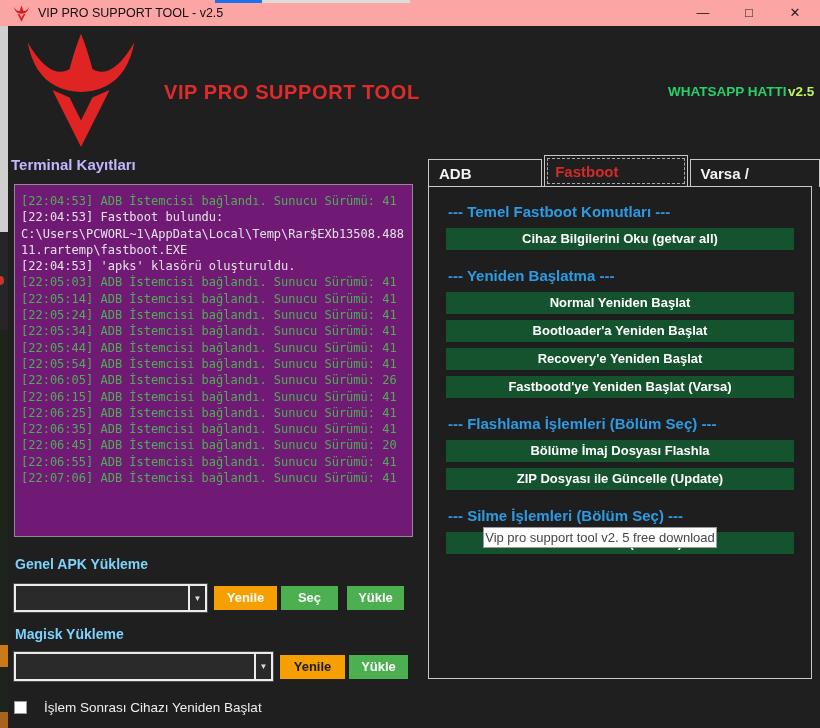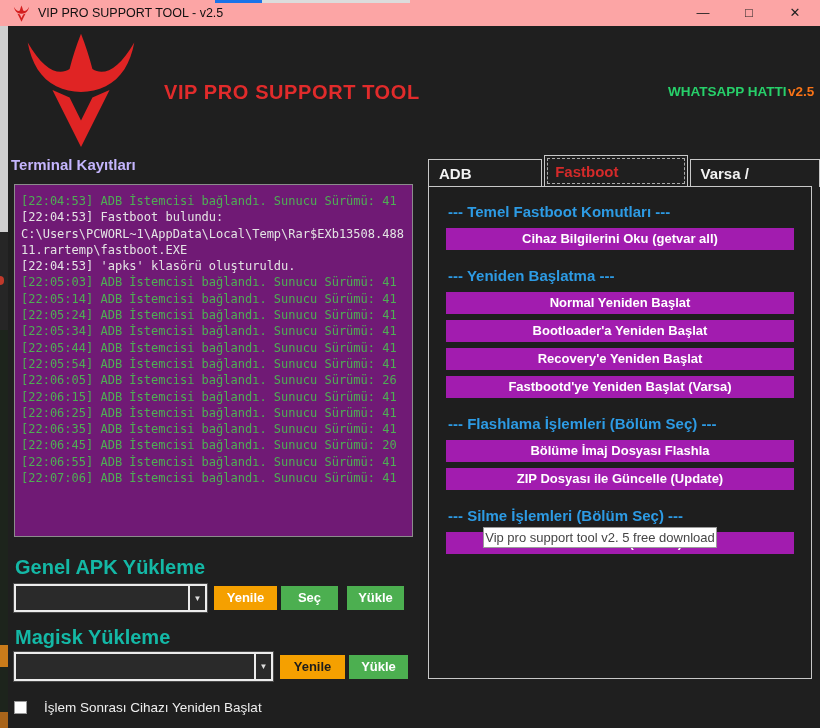--- a/index.html
+++ b/index.html
@@ -24,33 +24,33 @@
   .s4 { top:645px; height:22px;  background:#c97b1a; }
   .s5 { top:667px; height:45px;  background:#1d241c; }
   .s6 { top:712px; height:16px;  background:#a8641a; }
   .strip-dot { position:absolute; left:0; top:276px; width:4px; height:9px; background:#c0392b; border-radius:0 5px 5px 0; z-index:1; }
   
   .window-body { position:absolute; left:8px; top:26px; width:812px; height:702px; background:#1f1f1f; z-index:1; }
   
   .logo { position:absolute; left:22px; top:30px; width:118px; height:120px; z-index:2; }
   .app-title { position:absolute; left:164px; top:81px; font-size:20px; font-weight:bold; color:#e12b2b; letter-spacing:0.6px; z-index:2; }
   .whatsapp-label { position:absolute; left:668px; top:84px; font-size:13.5px; font-weight:bold; color:#27d06a; z-index:2; }
-  .version-label { position:absolute; left:788px; top:84px; font-size:13.5px; font-weight:bold; color:#f97316; z-index:2; }
+  .version-label { position:absolute; left:788px; top:84px; font-size:13.5px; font-weight:bold; color:#bef264; z-index:2; }
   
   .terminal-label { position:absolute; left:11px; top:156px; font-size:15px; font-weight:bold; color:#c4b5fd; z-index:2; }
   .terminal-box {
     position:absolute; left:14px; top:184px; width:399px; height:353px;
     background:#701a75; border:1px solid #8c8c8c; padding:8px 6px;
     font-family:"DejaVu Sans Mono",monospace; font-size:12px; line-height:16.3px;
     word-break:break-all; overflow:hidden; z-index:2;
   }
   .log-ok   { color:#4fae54; }
   .log-info { color:#e4e4e4; }
   
-  .section-label { position:absolute; font-size:20px; font-weight:bold; color:#14b8a6; z-index:2; }
+  .section-label { position:absolute; font-size:14px; font-weight:bold; color:#7dd3fc; z-index:2; }
   .apk-label    { left:15px; top:556px; }
   .magisk-label { left:15px; top:626px; }
   .combo { position:absolute; background:#2a2a2a; border:2px solid #ececec; outline:1px solid #4a4a4a; display:flex; z-index:2; }
   .apk-combo    { left:14px; top:584px; width:193px; height:28px; }
   .magisk-combo { left:14px; top:652px; width:259px; height:29px; }
   .combo-value { flex:1; }
   .combo-arrow { width:17px; border-left:2px solid #ececec; color:#dddddd; font-size:8px;
                  display:flex; align-items:center; justify-content:center; }
   .btn { position:absolute; height:24px; line-height:24px; border:none; font-weight:bold; font-size:13px;
          text-align:center; z-index:2; cursor:default; }
@@ -68,21 +68,21 @@
   
   .tab-bar { position:absolute; left:428px; top:156px; height:31px; display:flex; align-items:flex-end; gap:2px; z-index:2; }
   .tab { height:28px; line-height:27px; padding:0 10px; background:#1f1f1f; border:1px solid #c8c8c8;
          border-bottom:none; color:#f2f2f2; font-weight:bold; font-size:15px; cursor:default; }
   .tab.active { height:32px; line-height:31px; color:#d42a2a; position:relative; z-index:4;
                 outline:1px dashed #aaaaaa; outline-offset:-4px; }
   .panel { position:absolute; left:428px; top:186px; width:384px; height:493px; background:#1e1e1e;
            border:1px solid #c8c8c8; padding:16px 17px 0; z-index:2; }
   .section-heading { color:#2d9be4; font-weight:bold; font-size:15px; margin:17px 2px 8px; }
   .section-heading.first { margin-top:0; }
-  .fb-button { height:22px; line-height:22px; background:#a21caf; color:#ffffff; font-weight:bold;
+  .fb-button { height:22px; line-height:22px; background:#14532d; color:#ffffff; font-weight:bold;
                font-size:13px; text-align:center; margin-bottom:6px; cursor:default; }
   
   .tooltip { position:absolute; left:483px; top:527px; width:234px; height:21px; background:#ffffff;
              border:1px solid #9b9b9b; color:#454545; font-size:13px; line-height:19px; text-align:center;
              z-index:6; }
 </style>
 </head>
 <body>
 
 <div class="screen">

